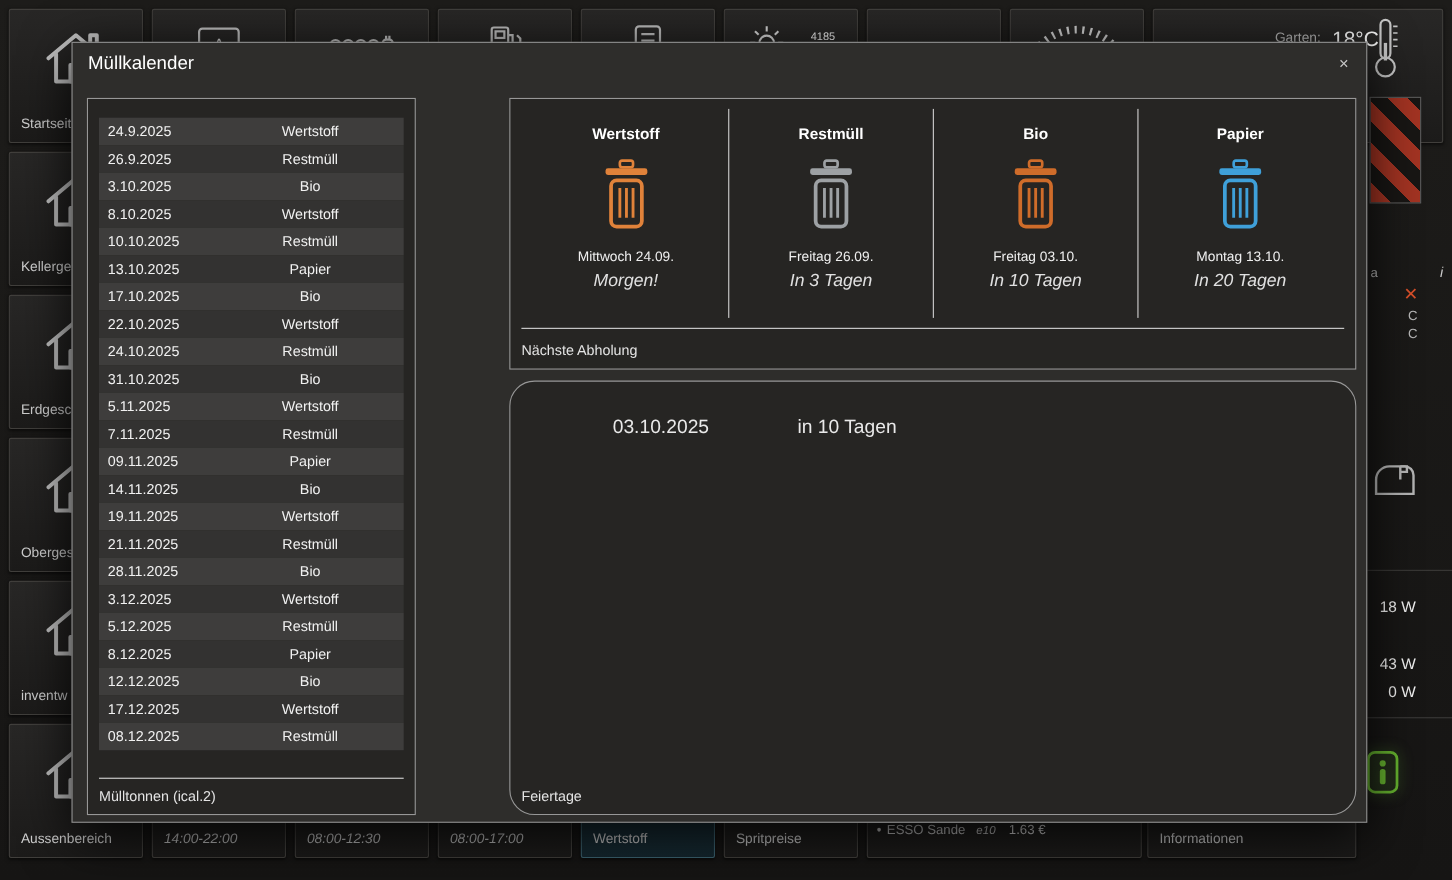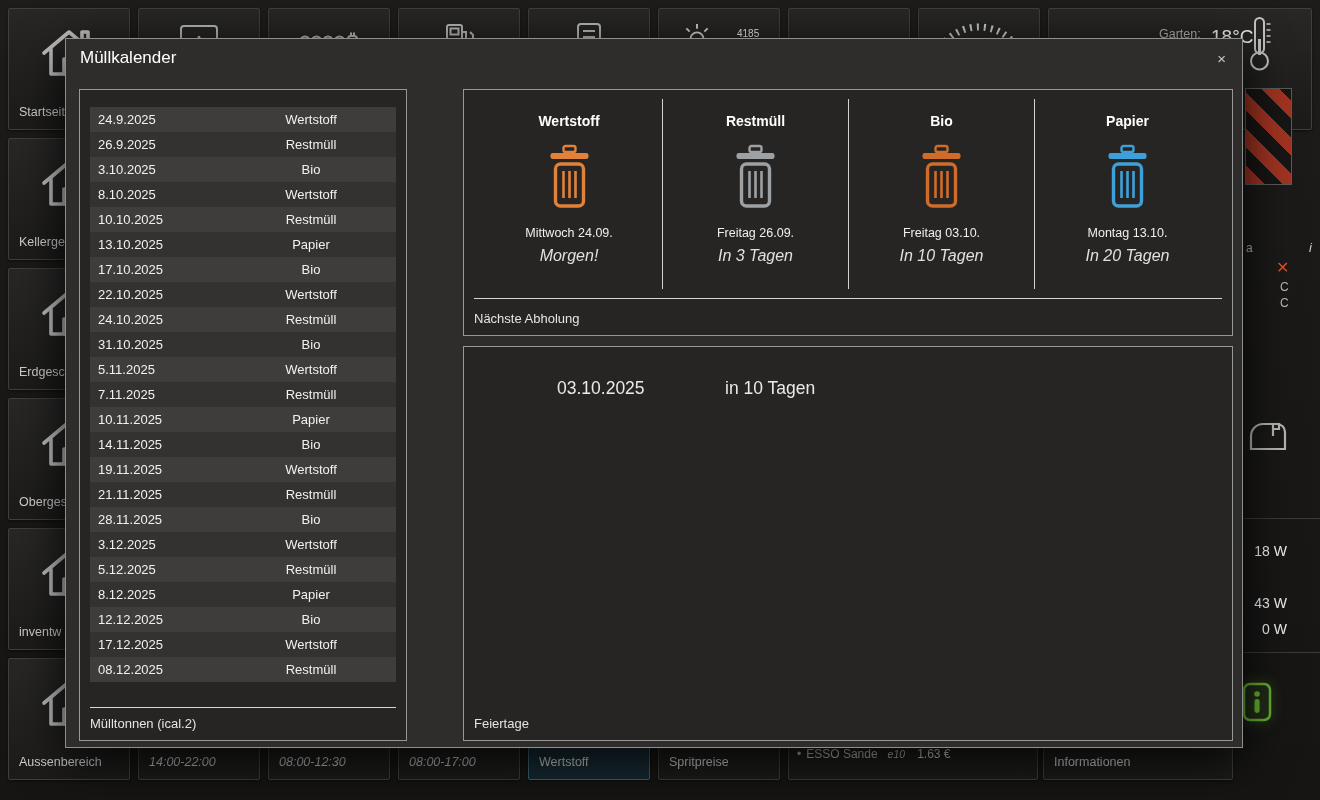--- a/index.html
+++ b/index.html
@@ -32,23 +32,23 @@
   .frag{position:absolute;font-size:12px;color:#b9b9b9;}
   .bg-line{position:absolute;background:#3b3a38;}
   .info-icon{position:absolute;left:1242px;top:682px;filter:drop-shadow(0 0 6px rgba(110,190,60,.55));}
 
   
   .dialog{position:absolute;left:65px;top:38px;width:1178px;height:710px;z-index:10;
           background:#2e2d2b;border:1px solid #8e8e8e;box-shadow:0 12px 45px rgba(0,0,0,.9);}
   .dialog-title{position:absolute;left:14px;top:9px;font-size:17px;color:#ffffff;}
   .dialog-close{position:absolute;right:10px;top:9px;font-size:15px;color:#c8c8c8;padding:2px 6px;cursor:pointer;}
   .panel{position:absolute;background:#262523;border:1px solid #979797;}
-  .schedule-panel{left:13px;top:50px;width:328px;height:652px;}
+  .schedule-panel{left:13px;top:50px;width:299px;height:652px;}
   .pickup-panel{left:397px;top:50px;width:770px;height:247px;}
-  .holidays-panel{left:397px;top:307px;width:770px;height:395px;}
+  .holidays-panel{left:397px;top:307px;width:770px;height:395px;border-radius:23px;}
   .panel-line{position:absolute;left:10px;right:10px;bottom:32px;height:1px;background:#d6d6d6;}
   .pickup-panel .panel-line{bottom:36px;}
   .panel-caption{position:absolute;left:10px;bottom:9px;font-size:13px;color:#e4e4e4;}
 
   
   .schedule-rows{position:absolute;left:10px;right:10px;top:17px;}
   .schedule-row{display:flex;align-items:center;height:25px;padding-left:8px;font-size:13px;color:#f1f1f1;}
   .schedule-row:nth-child(odd){background:#3e3d3c;}
   .schedule-row:nth-child(even){background:#333231;}
   .row-date{flex:1;}
@@ -368,21 +368,21 @@
             <span class="row-date">5.11.2025</span>
             <span class="row-type">Wertstoff</span>
           </div>
 
           <div class="schedule-row">
             <span class="row-date">7.11.2025</span>
             <span class="row-type">Restmüll</span>
           </div>
 
           <div class="schedule-row">
-            <span class="row-date">10.11.2025</span>
+            <span class="row-date">09.11.2025</span>
             <span class="row-type">Papier</span>
           </div>
 
           <div class="schedule-row">
             <span class="row-date">14.11.2025</span>
             <span class="row-type">Bio</span>
           </div>
 
           <div class="schedule-row">
             <span class="row-date">19.11.2025</span>

